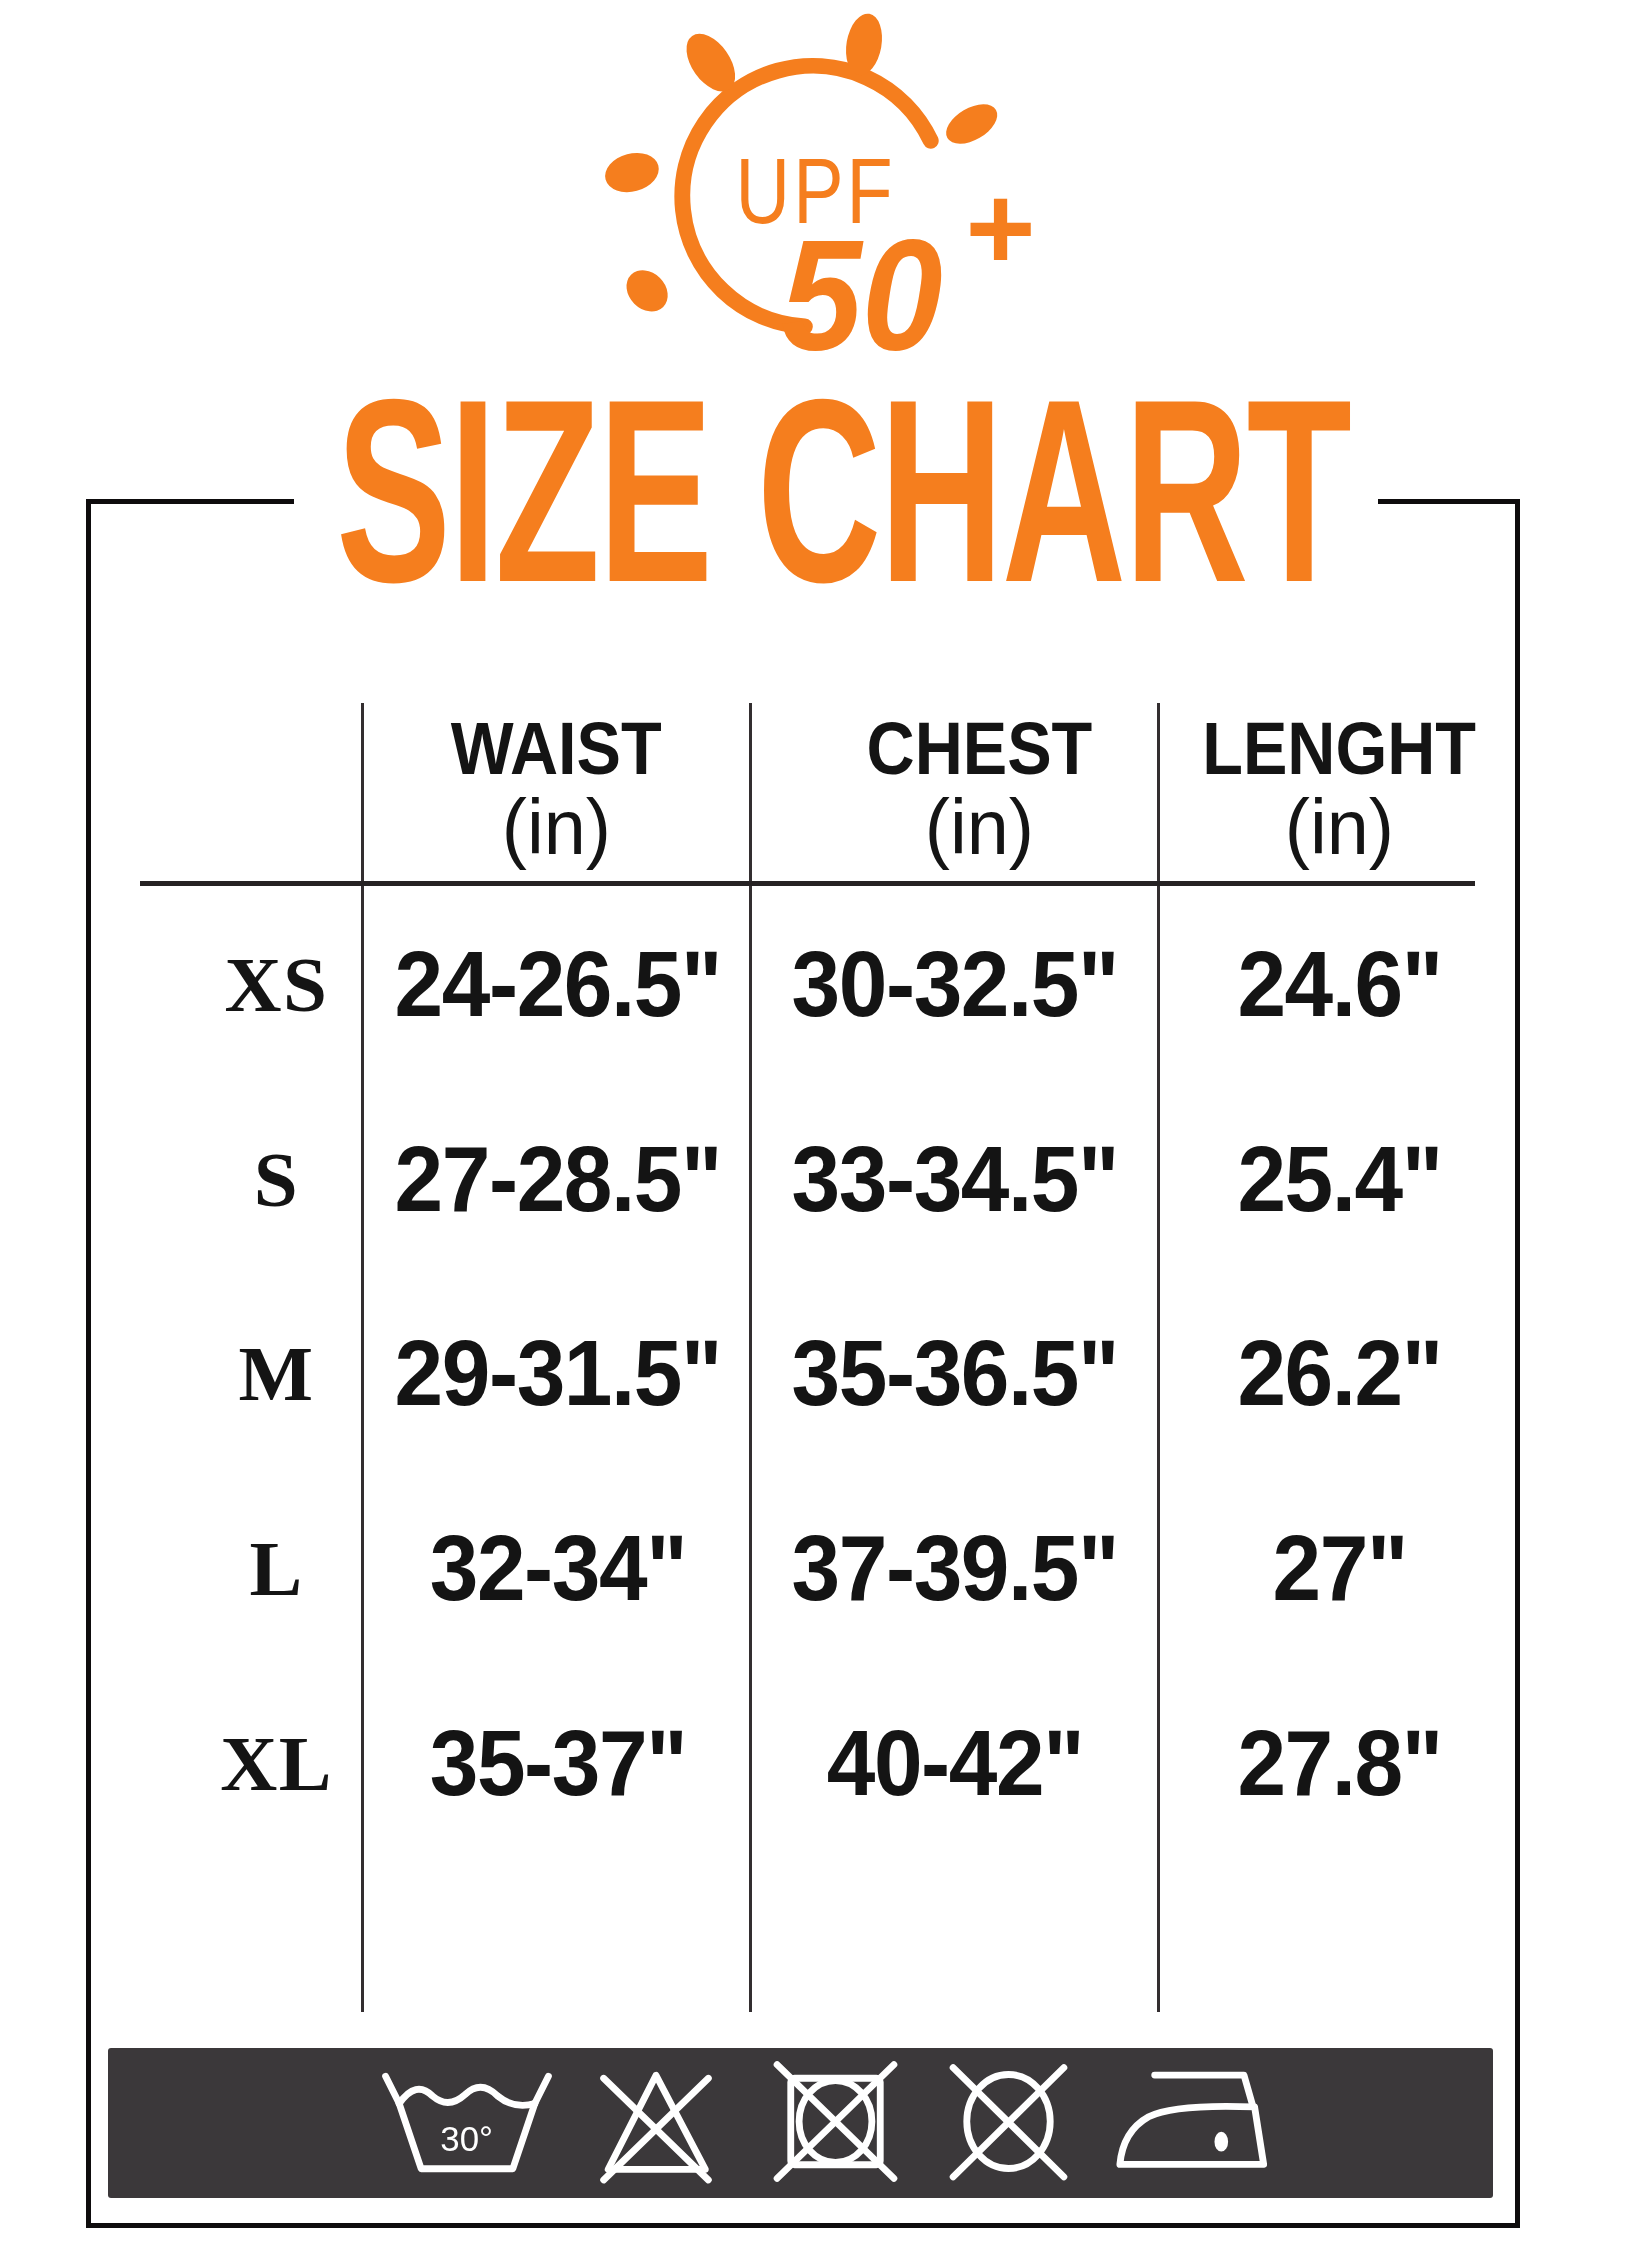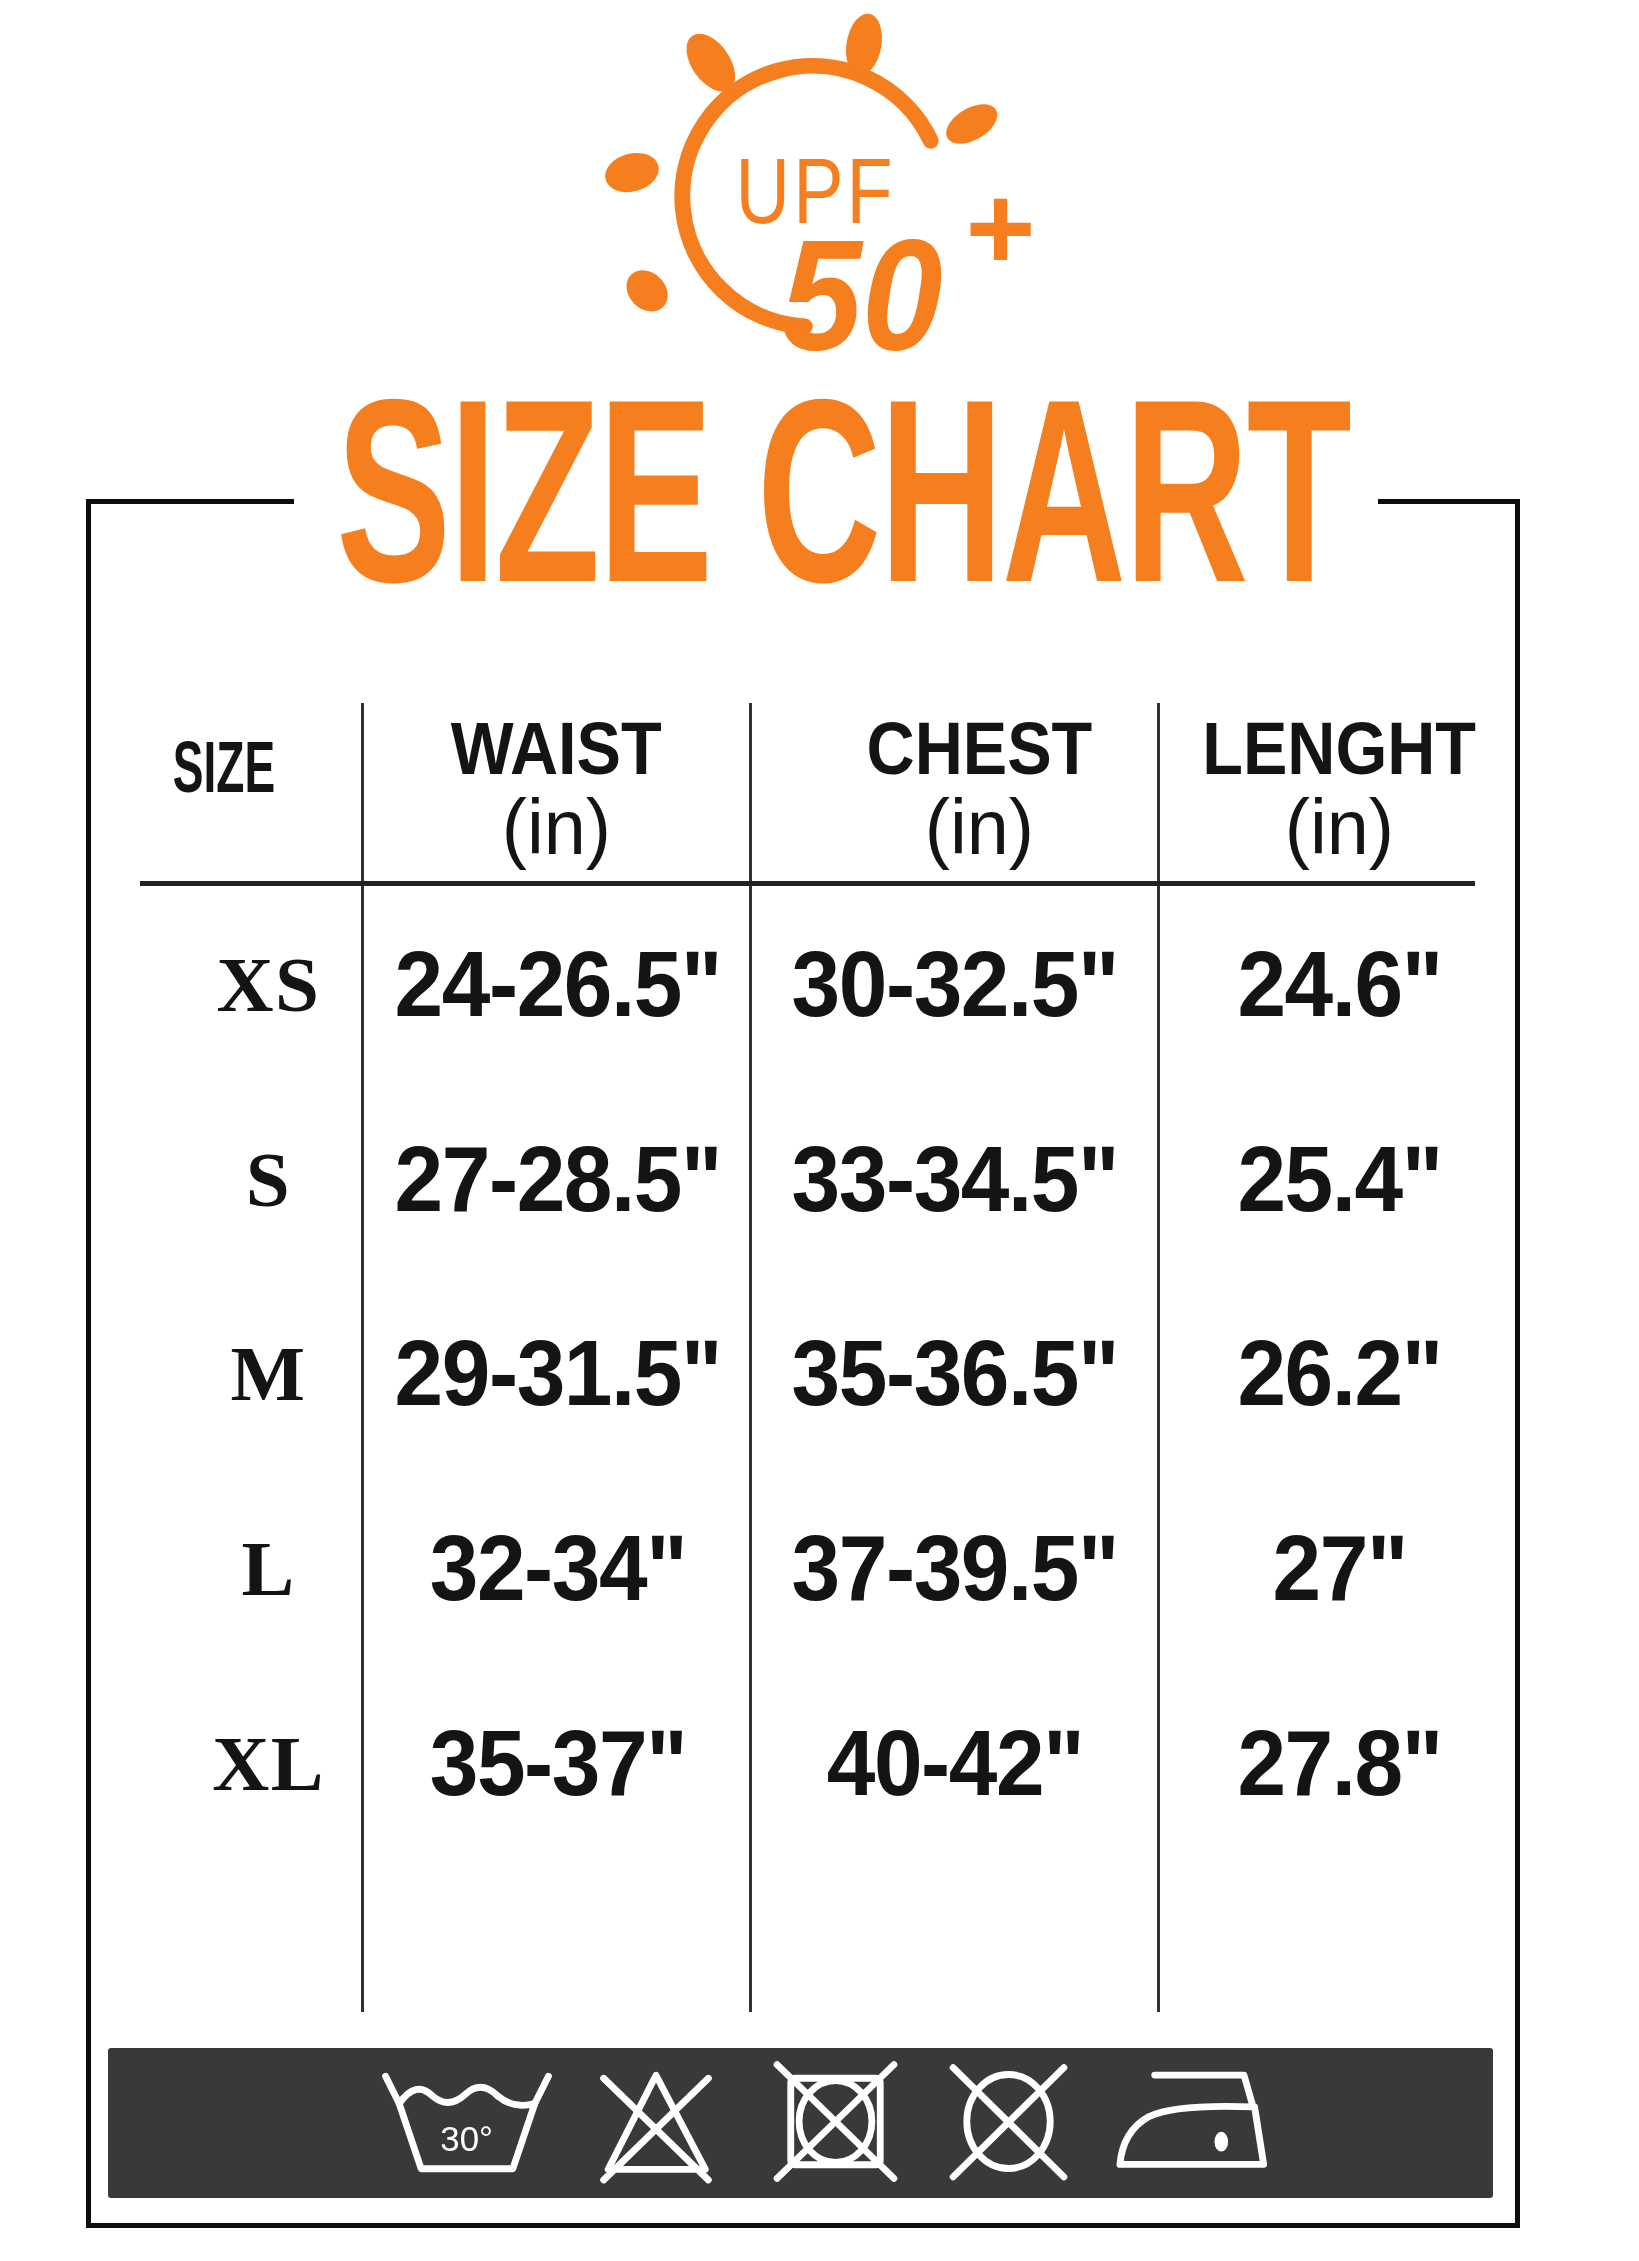--- a/index.html
+++ b/index.html
@@ -32,21 +32,21 @@
   .hrule{left:140px;top:881px;width:1335px;height:4.5px;background:#262223;z-index:2;}
 
   .hcell{top:701px;height:178px;display:flex;flex-direction:column;align-items:center;justify-content:center;z-index:2;}
   .hcell-size{padding-bottom:45px;box-sizing:border-box;}
   .hlabel{display:inline-block;font-size:74px;font-weight:700;line-height:1.02;transform:scaleX(.9);white-space:nowrap;}
   .hlabel-size{font-size:72px;transform:scaleX(.64);}
   .hunit{display:inline-block;font-size:78px;font-weight:400;line-height:1.05;transform:scaleX(.97);}
 
   .row{left:86px;width:1434px;height:129px;z-index:2;}
   .cell{position:absolute;top:0;height:129px;display:flex;align-items:center;justify-content:center;}
-  .c0{left:4px;width:277px;padding-left:40px;} .c1{left:277px;width:389px;} .c2{left:665px;width:408px;} .c3{left:1073px;width:361px;}
+  .c0{left:12px;width:277px;padding-left:40px;} .c1{left:277px;width:389px;} .c2{left:665px;width:408px;} .c3{left:1073px;width:361px;}
   .size-lab{font-family:"Liberation Serif",serif;font-size:79px;font-weight:700;letter-spacing:1.5px;}
   .num{display:inline-block;font-size:92px;font-weight:700;letter-spacing:-1.5px;transform:scaleX(.95);white-space:nowrap;}
 
   
   .care-bar{left:108px;top:2048px;width:1385px;height:150px;background:#3b383a;border-radius:3px;z-index:2;}
   .icon{z-index:3;}
   .icon svg{display:block;width:100%;height:100%;}
 </style>
 </head>
 <body>
@@ -73,23 +73,20 @@
 
   <div class="abs box"></div>
   <div class="abs title-mask"></div>
   <h1 class="abs title" style="margin:4px;"><span>SIZE CHART</span></h1>
 
   <div class="abs vline" style="left:361px"></div>
   <div class="abs vline" style="left:749px"></div>
   <div class="abs vline" style="left:1157px"></div>
   <div class="abs hrule"></div>
 
-  <div class="abs hcell hcell-size" style="left:86px;width:277px">
-    <span class="hlabel hlabel-size">SIZE</span>
-  </div>
   <div class="abs hcell" style="left:362px;width:389px">
     <span class="hlabel">WAIST</span>
     <span class="hunit">(in)</span>
   </div>
   <div class="abs hcell" style="left:775px;width:408px">
     <span class="hlabel">CHEST</span>
     <span class="hunit">(in)</span>
   </div>
   <div class="abs hcell" style="left:1159px;width:361px">
     <span class="hlabel">LENGHT</span>

